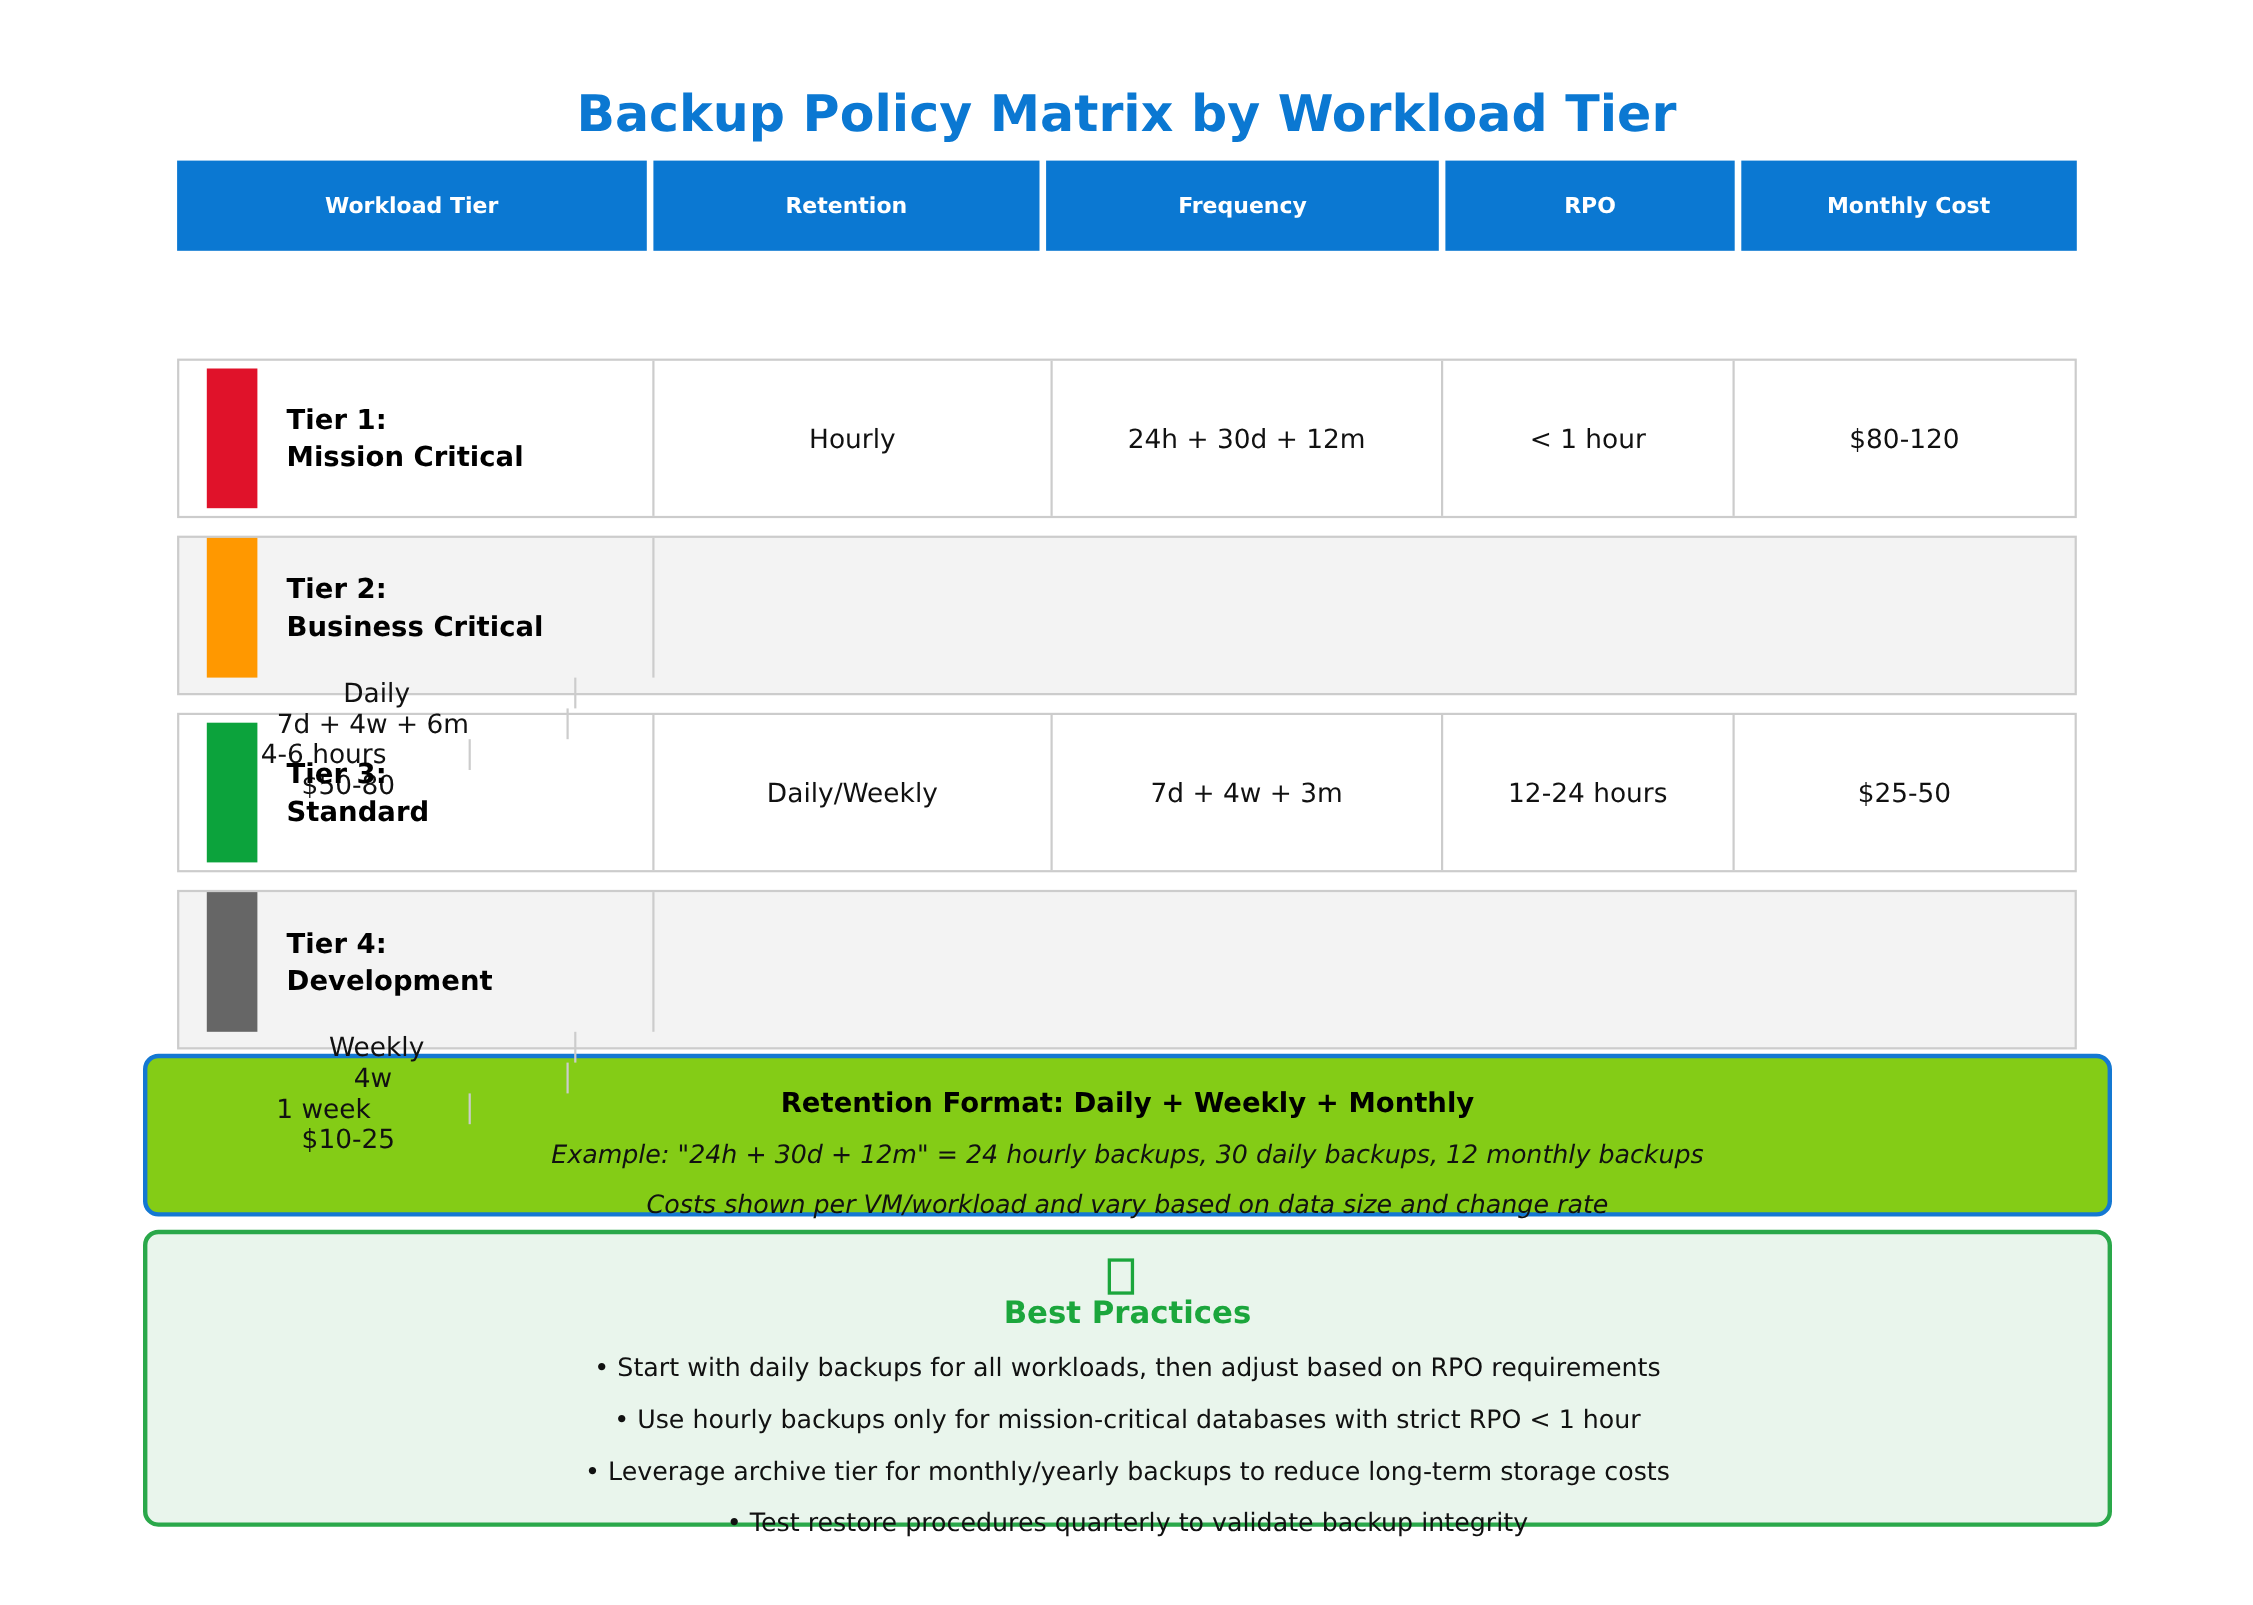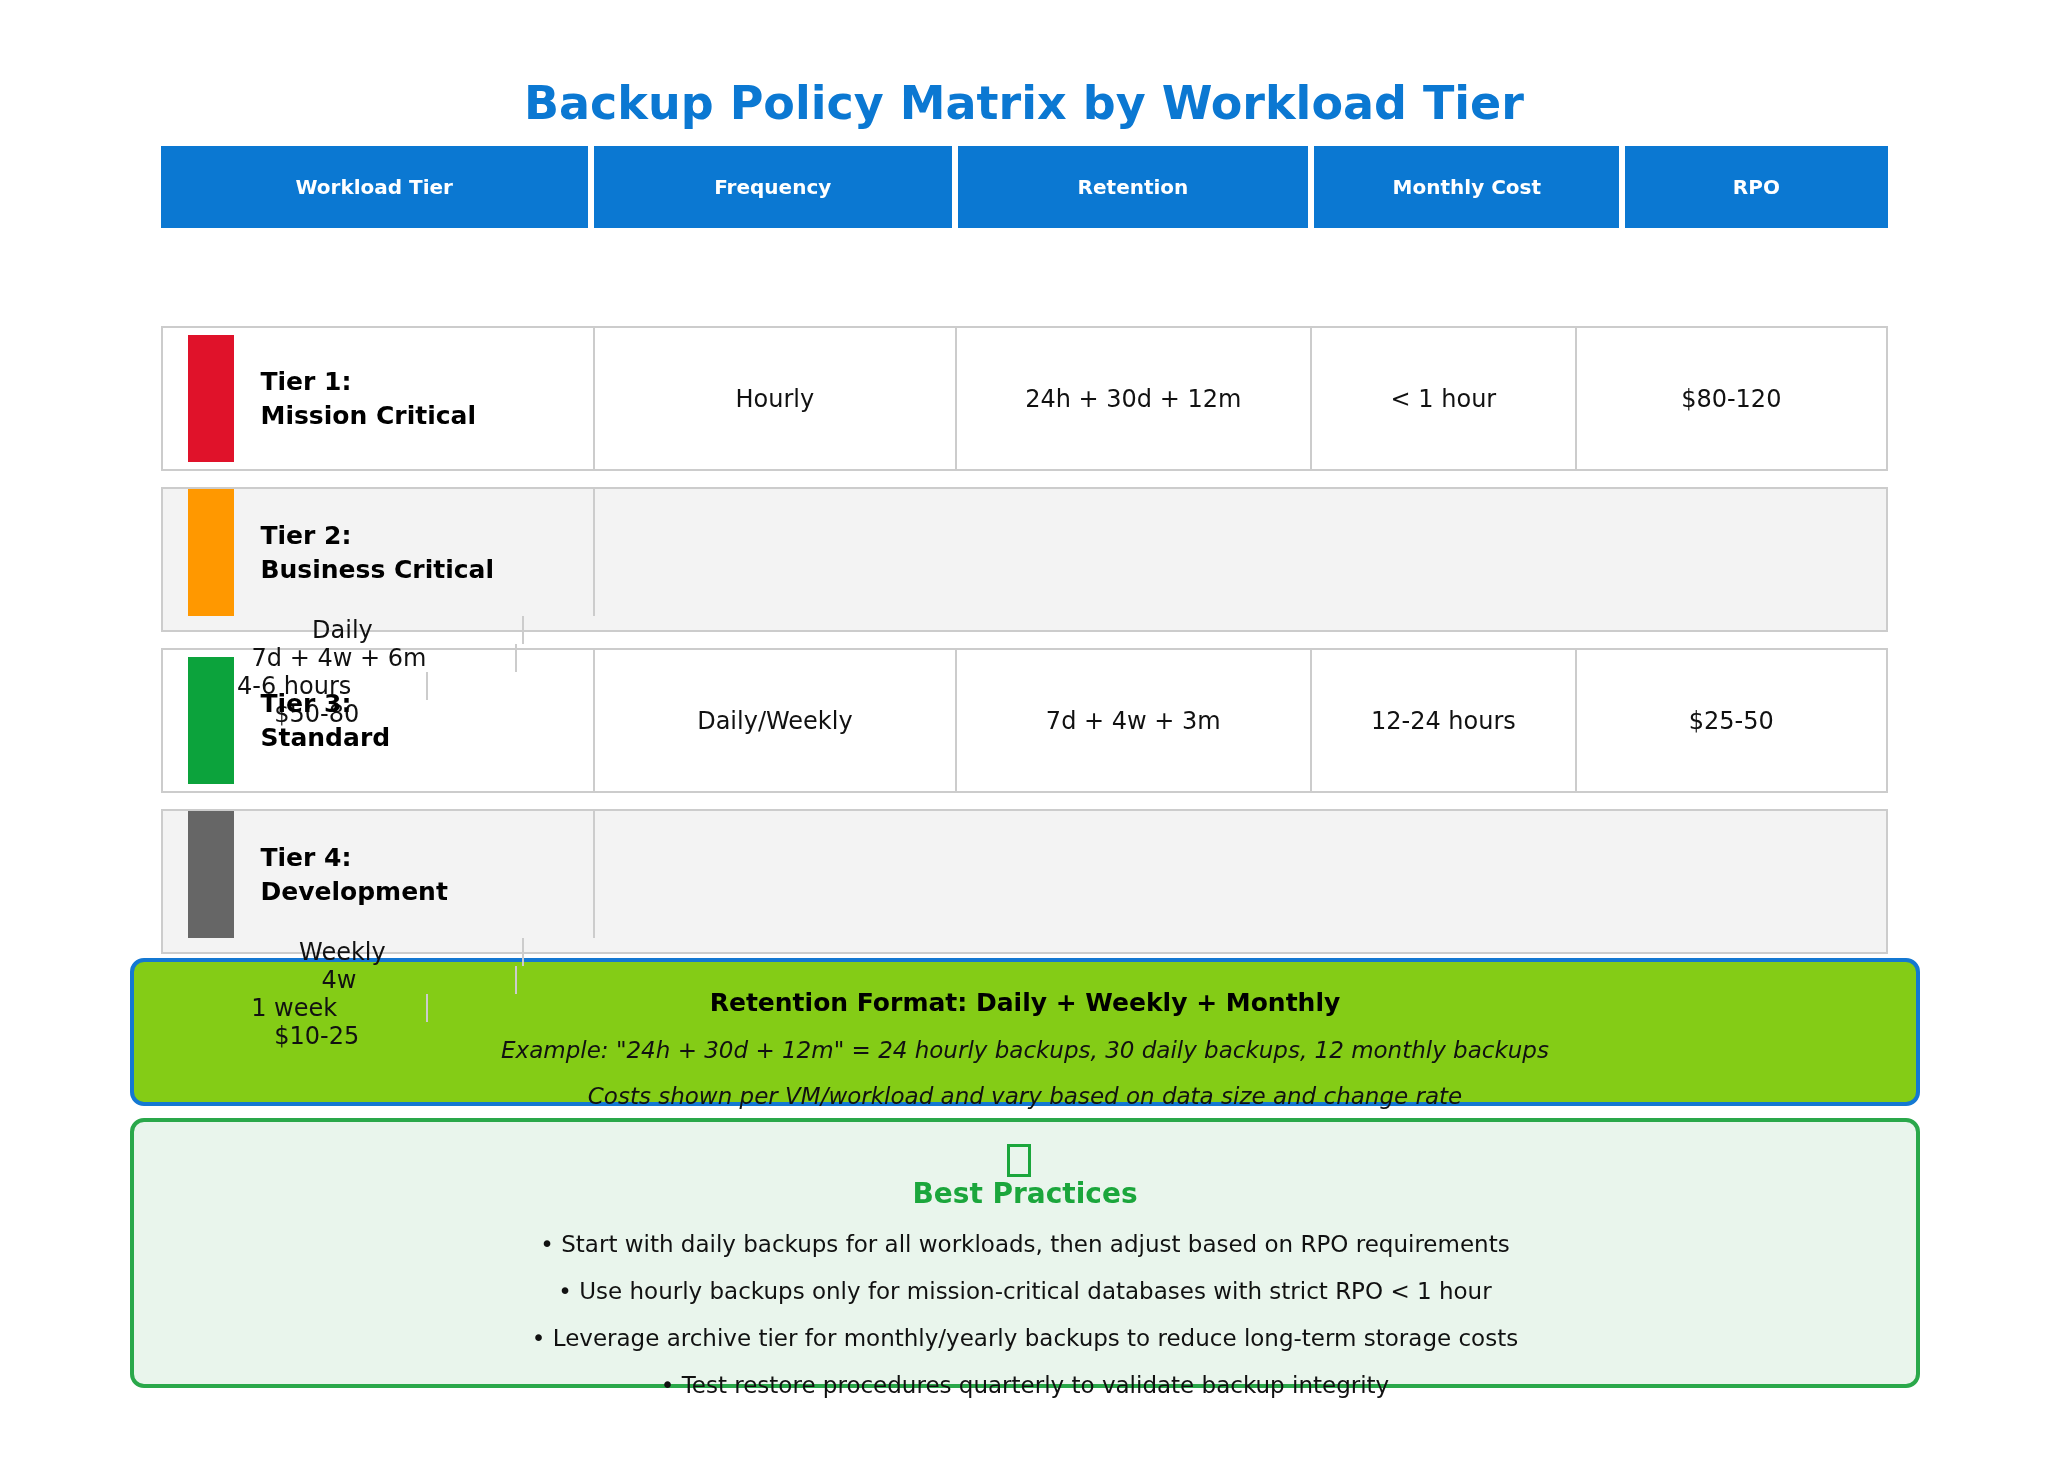--- a/index.html
+++ b/index.html
@@ -104,24 +104,24 @@
 <body>
 
 <div class="page">
 
   <h1 class="title">Backup Policy Matrix by Workload Tier</h1>
 
   <div class="matrix">
 
     <div class="thead">
       <div class="hcell c0">Workload Tier</div>
+      <div class="hcell c2">Retention</div>
       <div class="hcell c1">Frequency</div>
-      <div class="hcell c2">Retention</div>
+      <div class="hcell c3">RPO</div>
       <div class="hcell c4">Monthly Cost</div>
-      <div class="hcell c3">RPO</div>
     </div>
 
     <div class="head-gap"></div>
 
     <div class="row">
       <div class="cell tier-cell c0">
         <span class="bar" style="background-color: rgb(224, 18, 42);"></span>
         <span class="tier-label"><span>Tier 1:</span><br><span>Mission Critical</span></span>
       </div>
       <div class="cell c1">Hourly</div>

